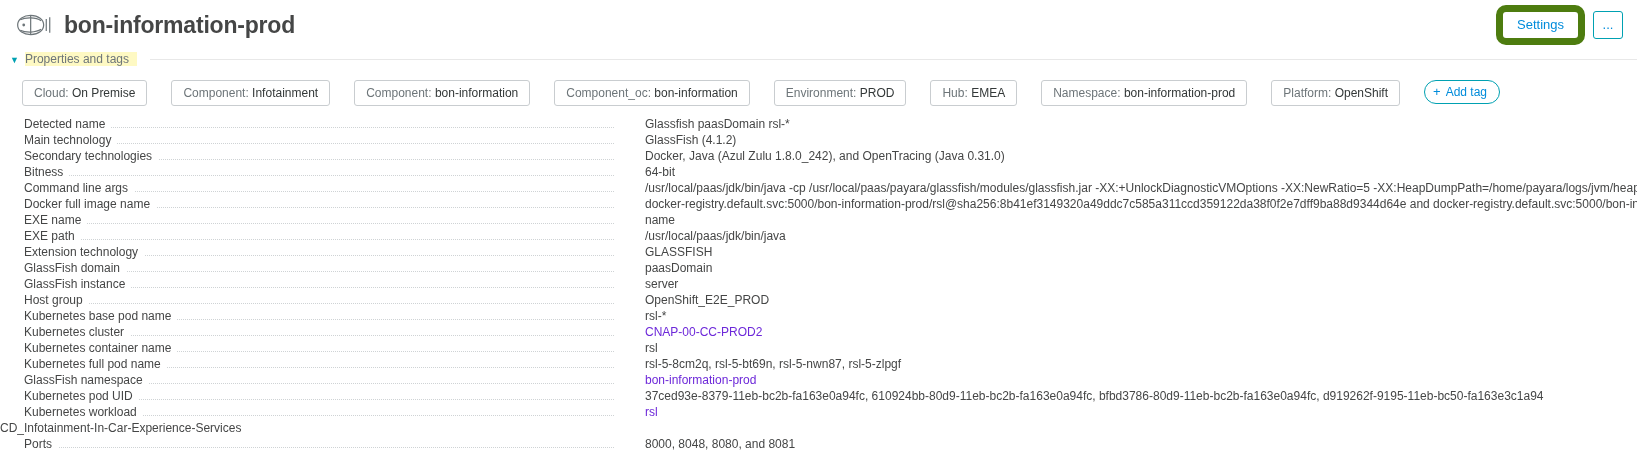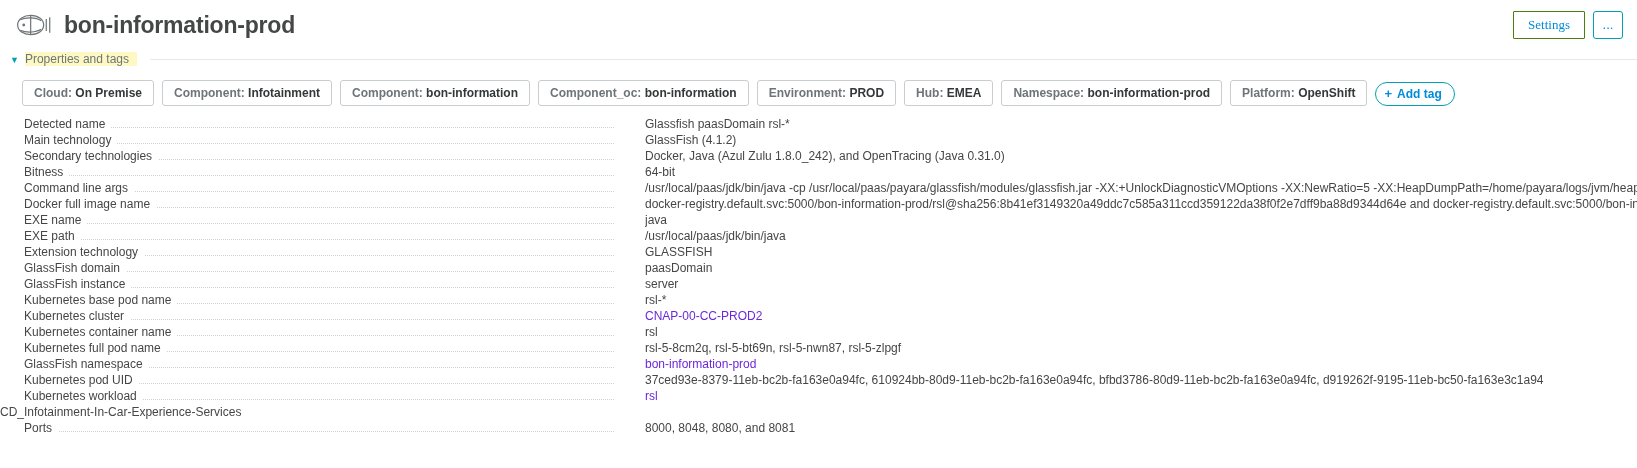--- a/index.html
+++ b/index.html
@@ -44,29 +44,29 @@
     letter-spacing: -0.2px;
     white-space: nowrap;
   }
   .header-actions {
     display: flex;
     align-items: center;
     gap: 8px;
     flex: 0 0 auto;
   }
   .btn-settings {
-    border: 1px solid #4d7c0f;
+    border: 7px solid #4d7c0f;
     color: #008cdb;
     background: #ffffff;
     font-size: 13px;
     padding: 5px 14px;
-    border-radius: 1px;
+    border-radius: 10px;
     cursor: pointer;
     line-height: 16px;
-    font-family: Liberation Serif, serif;
+    font-family: Liberation Sans, sans-serif;
   }
   .btn-more {
     border: 1px solid #00a1b2;
     color: #008cdb;
     background: #ffffff;
     font-size: 13px;
     width: 30px;
     height: 28px;
     border-radius: 3px;
     cursor: pointer;
@@ -105,25 +105,24 @@
     color: #6d7579;
     background: #fef9c3;
     padding-right: 8px;
     position: relative;
     z-index: 2;
   }
 
   
   .tags {
     display: flex;
-    align-items: flex-end;
+    align-items: flex-start;
     flex-wrap: wrap;
-    gap: 8px;
+    gap: 24px;
     padding: 10px 14px 6px 22px;
-    font-weight: bold;
   }
   .tag {
     border: 1px solid #c9cdd0;
     border-radius: 3px;
     background: #fff;
     font-size: 12px;
     color: #454646;
     padding: 5px 11px;
     line-height: 14px;
     white-space: nowrap;
@@ -291,21 +290,21 @@
     <div class="prop-val">/usr/local/paas/jdk/bin/java -cp /usr/local/paas/payara/glassfish/modules/glassfish.jar -XX:+UnlockDiagnosticVMOptions -XX:NewRatio=5 -XX:HeapDumpPath=/home/payara/logs/jvm/heap-dump...</div>
   </div>
 
   <div class="prop-row">
     <div class="prop-key"><span class="ktext">Docker full image name</span></div>
     <div class="prop-val">docker-registry.default.svc:5000/bon-information-prod/rsl@sha256:8b41ef3149320a49ddc7c585a311ccd359122da38f0f2e7dff9ba88d9344d64e and docker-registry.default.svc:5000/bon-information-e...</div>
   </div>
 
   <div class="prop-row">
     <div class="prop-key"><span class="ktext">EXE name</span></div>
-    <div class="prop-val">java</div>
+    <div class="prop-val">name</div>
   </div>
 
   <div class="prop-row">
     <div class="prop-key"><span class="ktext">EXE path</span></div>
     <div class="prop-val">/usr/local/paas/jdk/bin/java</div>
   </div>
 
   <div class="prop-row">
     <div class="prop-key"><span class="ktext">Extension technology</span></div>
     <div class="prop-val">GLASSFISH</div>
@@ -314,20 +313,24 @@
   <div class="prop-row">
     <div class="prop-key"><span class="ktext">GlassFish domain</span></div>
     <div class="prop-val">paasDomain</div>
   </div>
 
   <div class="prop-row">
     <div class="prop-key"><span class="ktext">GlassFish instance</span></div>
     <div class="prop-val">server</div>
   </div>
 
+  <div class="prop-row">
+    <div class="prop-key"><span class="ktext">Host group</span></div>
+    <div class="prop-val">OpenShift_E2E_PROD</div>
+  </div>
 
   <div class="prop-row">
     <div class="prop-key"><span class="ktext">Kubernetes base pod name</span></div>
     <div class="prop-val">rsl-*</div>
   </div>
 
   <div class="prop-row">
     <div class="prop-key"><span class="ktext">Kubernetes cluster</span></div>
     <div class="prop-val link">CNAP-00-CC-PROD2</div>
   </div>

